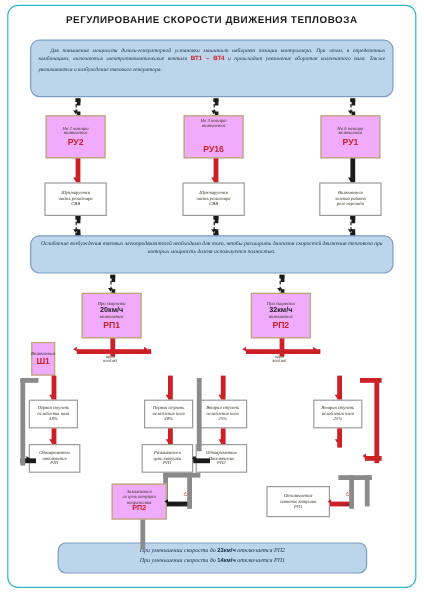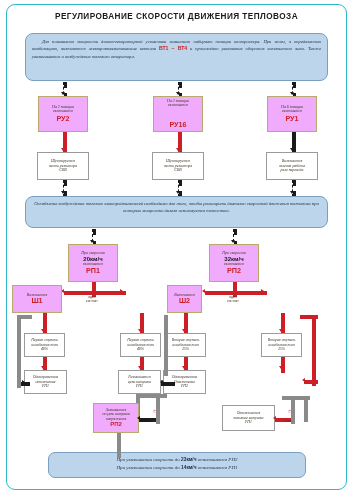--- a/index.html
+++ b/index.html
@@ -188,27 +188,23 @@
   <div class="vline solid kred" style="left:92px;top:282px;height:9px;"></div>
   <div class="hline solid kred" style="left:64px;top:291px;width:56px;"></div>
   <div class="arrow arr-left al-red" style="left:61px;top:288.8px;"></div>
   <div class="arrow arr-right ar-red" style="left:120px;top:288.8px;"></div>
 
   <div class="vline solid kred" style="left:233px;top:282px;height:9px;"></div>
   <div class="hline solid kred" style="left:205px;top:291px;width:56px;"></div>
   <div class="arrow arr-left al-red" style="left:202px;top:288.8px;"></div>
   <div class="arrow arr-right ar-red" style="left:261px;top:288.8px;"></div>
 
-  <div class="box yellowbox pad" style="left:12px;top:285px;width:50px;height:28px;">
+  <div class="box yellowbox pad" style="left:26px;top:285px;width:20px;height:28px;">
     <span class="t4">Включается</span>
     <span class="redlabel t7">Ш1</span>
-  </div>
-  <div class="box yellowbox pad" style="left:167px;top:285px;width:35px;height:28px;">
-    <span class="t4">Включается</span>
-    <span class="redlabel t7">Ш2</span>
   </div>
 
   <div class="ctext" style="left:76px;top:295px;width:32px;">
     <div>один</div>
     <div>контакт</div>
   </div>
   <div class="ctext" style="left:217px;top:295px;width:32px;">
     <div>один</div>
     <div>контакт</div>
   </div>

